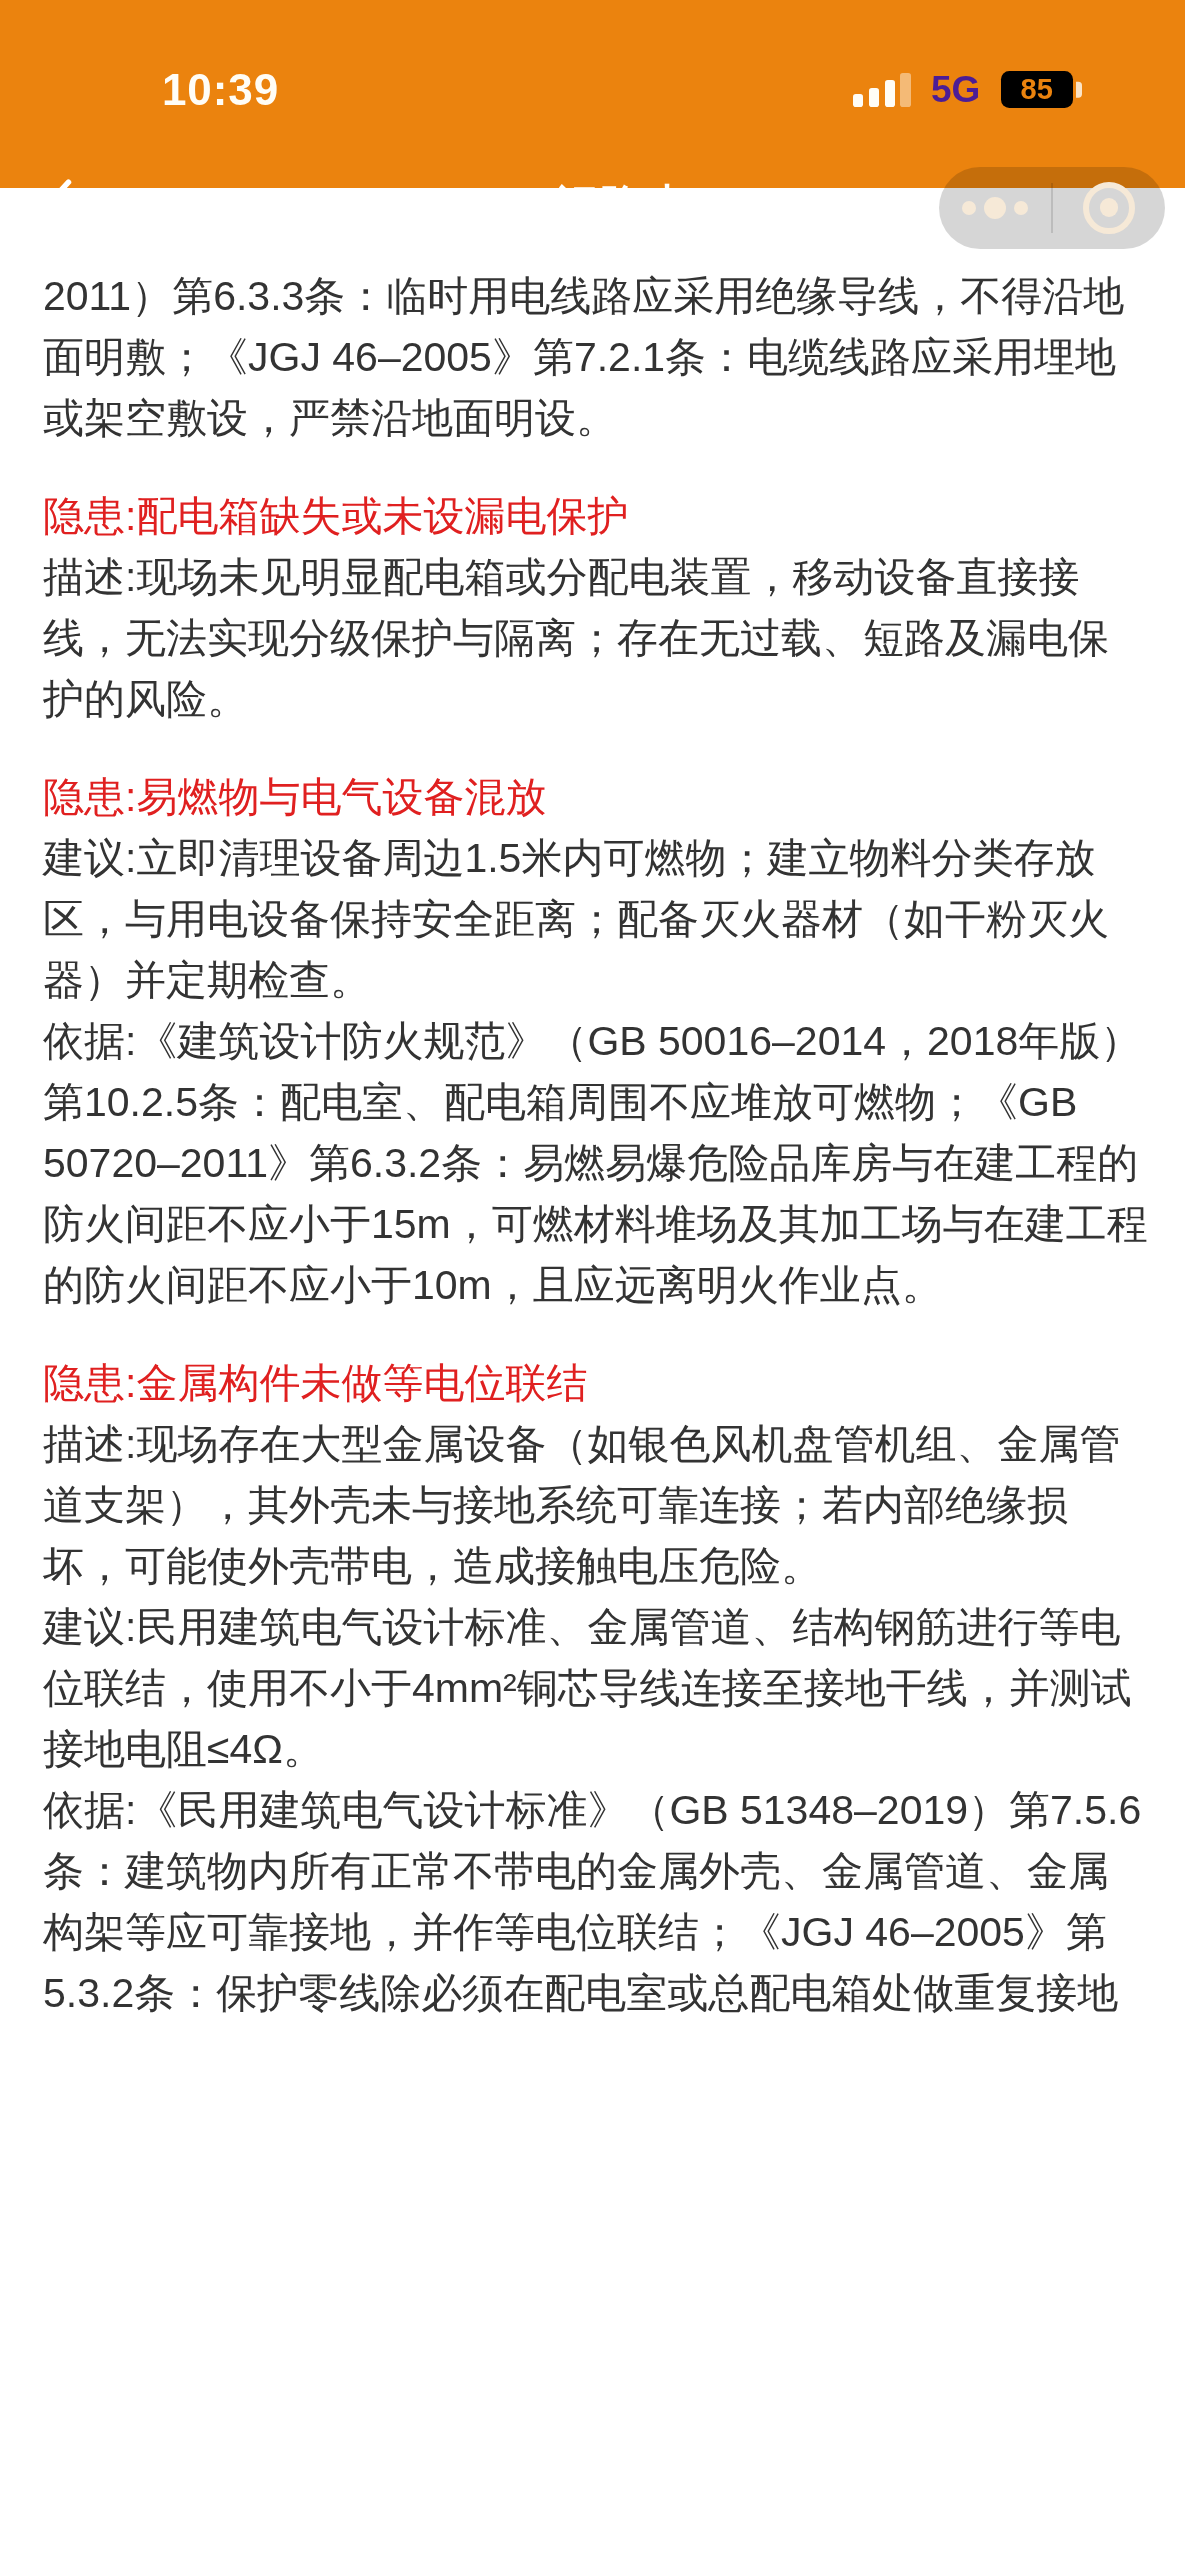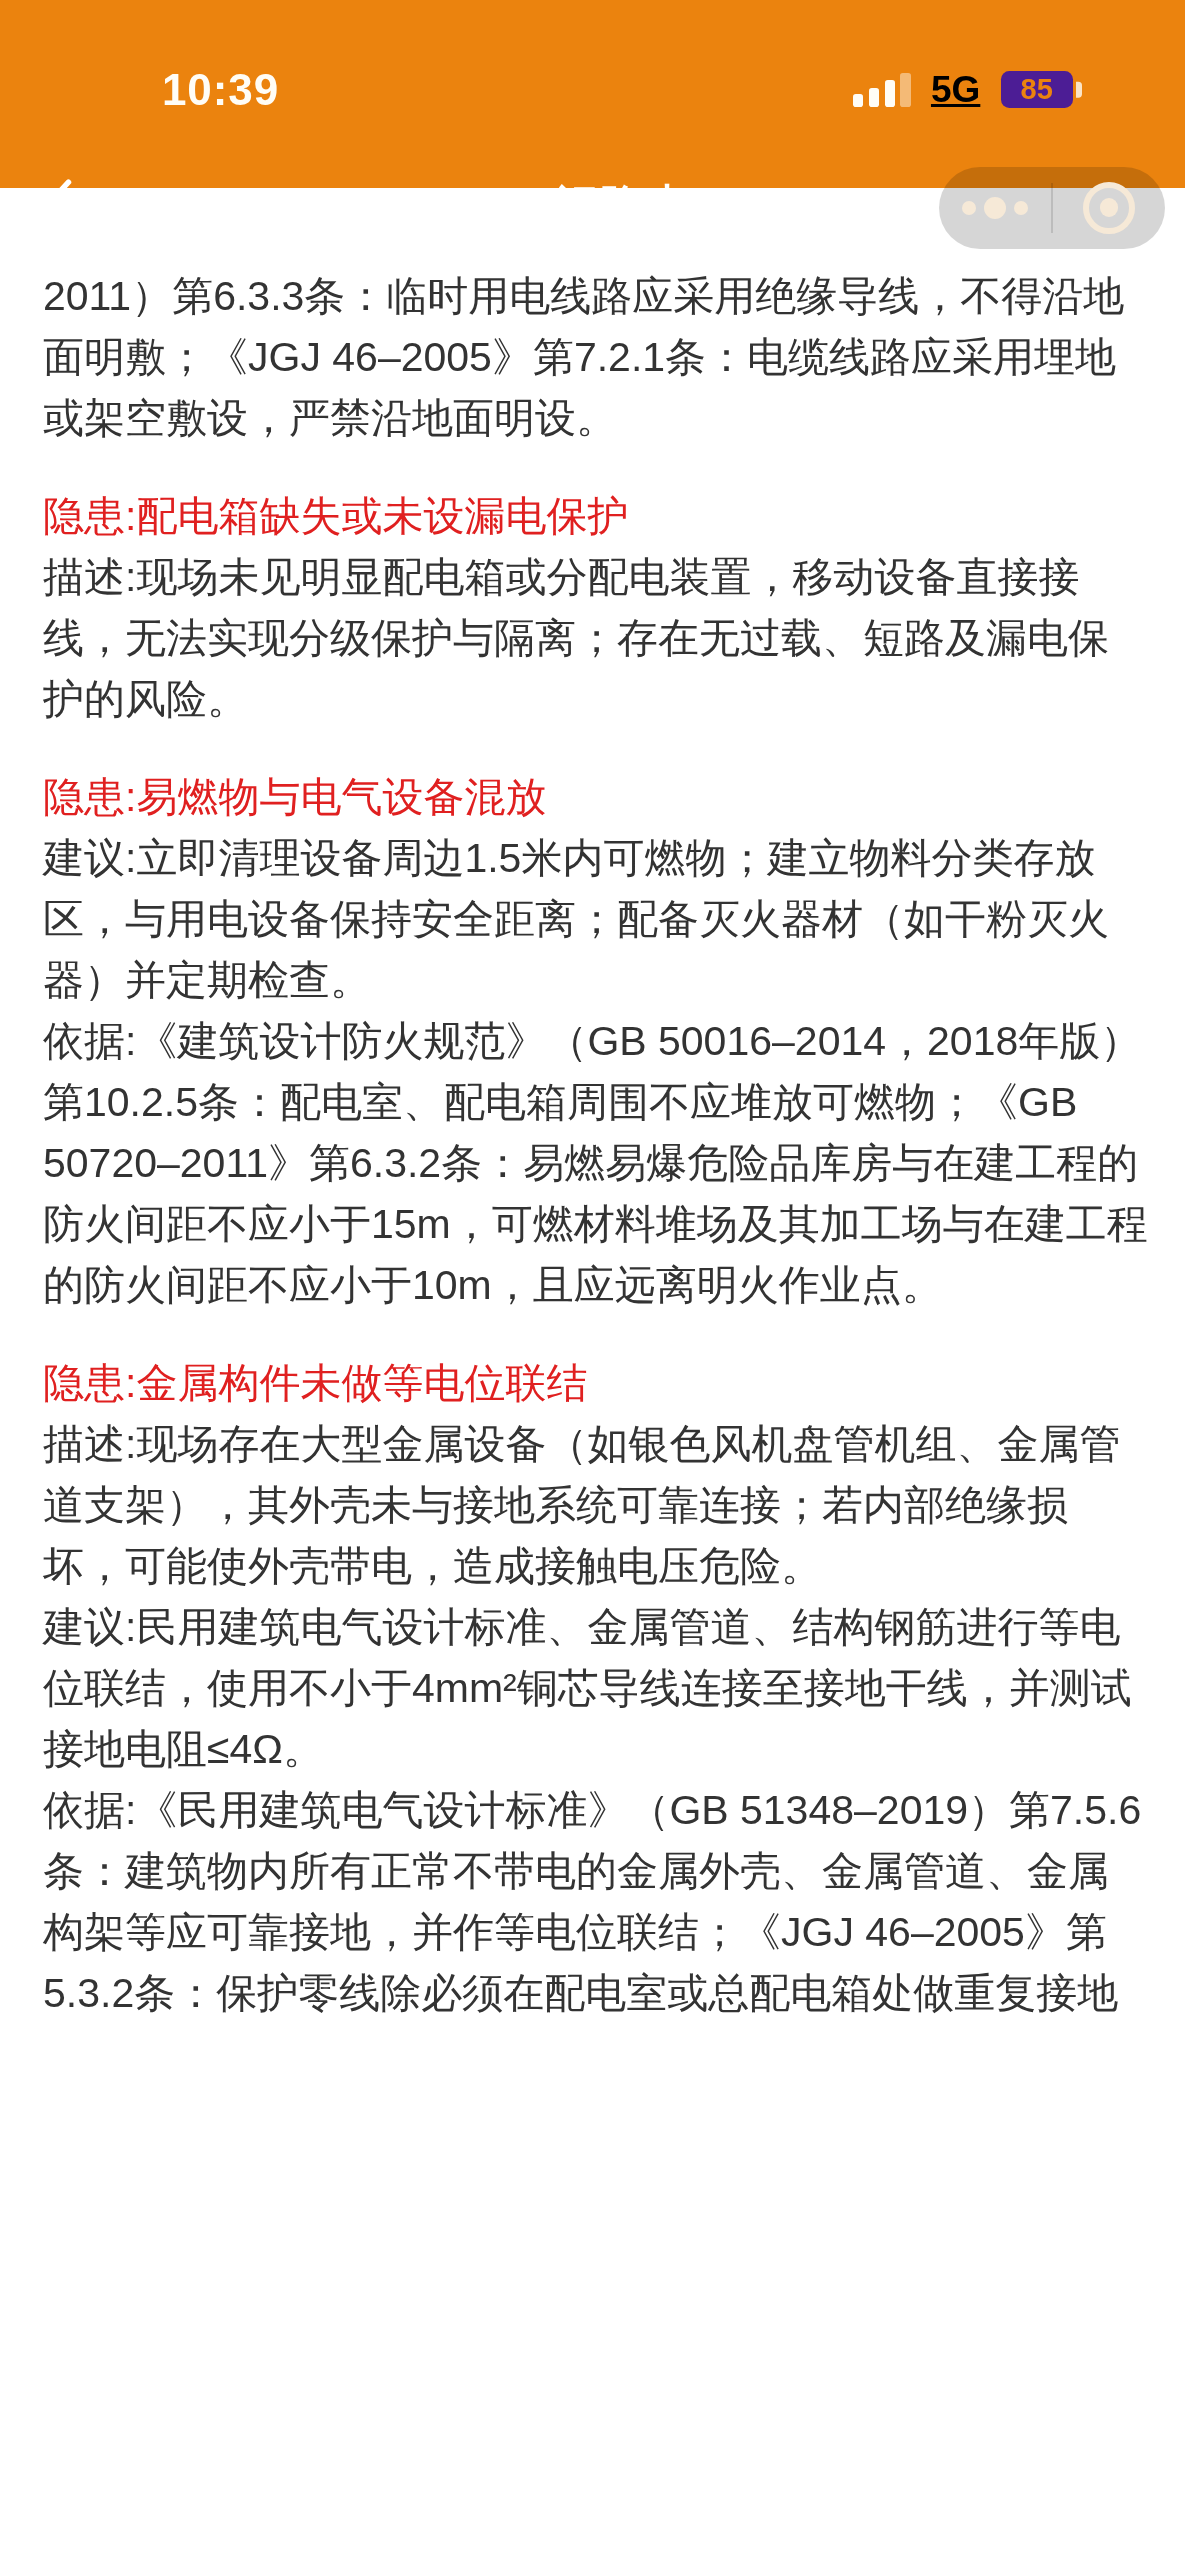--- a/index.html
+++ b/index.html
@@ -15,22 +15,22 @@
   .app-header{position:absolute;top:0;left:0;right:0;height:188px;background:var(--orange);}
   .status-bar{display:flex;justify-content:space-between;align-items:center;height:148px;padding:31.5px 104px 0 162px;}
   .time{font-size:44px;font-weight:700;color:#FFFDF6;letter-spacing:0.9px;}
   .status-right{display:flex;align-items:center;gap:20.4px;}
   .signal{display:flex;align-items:flex-end;gap:5.6px;height:35px;}
   .signal i{display:block;width:10.2px;border-radius:2.8px;background:#FFFDF6;}
   .signal i:nth-child(1){height:13px}
   .signal i:nth-child(2){height:19.5px}
   .signal i:nth-child(3){height:27px}
   .signal i:nth-child(4){height:34px;opacity:.45}
-  .network{font-size:37px;font-weight:600;color:#000000;text-decoration:underline;}
-  .battery{position:relative;width:72px;height:37px;background:#4c1d95;border-radius:8.3px;
+  .network{font-size:37px;font-weight:600;color:#4c1d95;}
+  .battery{position:relative;width:72px;height:37px;background:#000000;border-radius:8.3px;
            display:flex;align-items:center;justify-content:center;margin-right:9.3px;}
   .battery .pct{color:var(--orange);font-size:29px;font-weight:700;line-height:1;}
   .battery .nub{position:absolute;right:-9.3px;top:50%;transform:translateY(-50%);
                 width:6.5px;height:16.7px;background:rgba(255,253,246,.8);border-radius:0 3.7px 3.7px 0;}
   
   .nav-bar{position:relative;height:116px;}
   .back-btn{position:absolute;left:41px;top:50%;transform:translateY(-50%);
             width:46px;height:59px;display:flex;align-items:center;cursor:pointer;}
   .nav-title{position:absolute;left:50%;top:50%;transform:translate(-50%,-50%);
              font-size:43px;font-weight:700;color:#FFFFFF;letter-spacing:1.9px;white-space:nowrap;}

